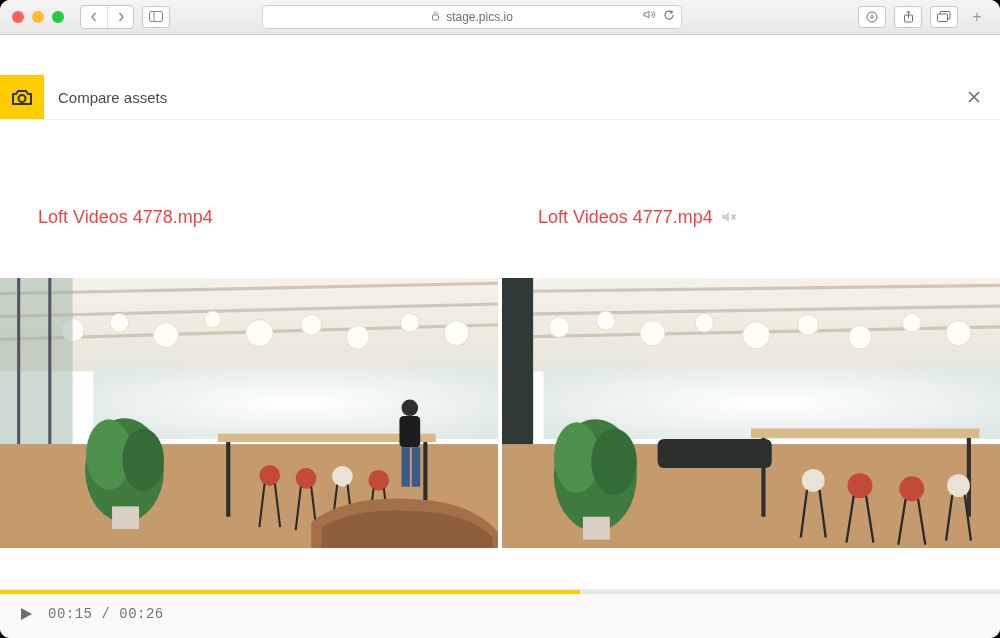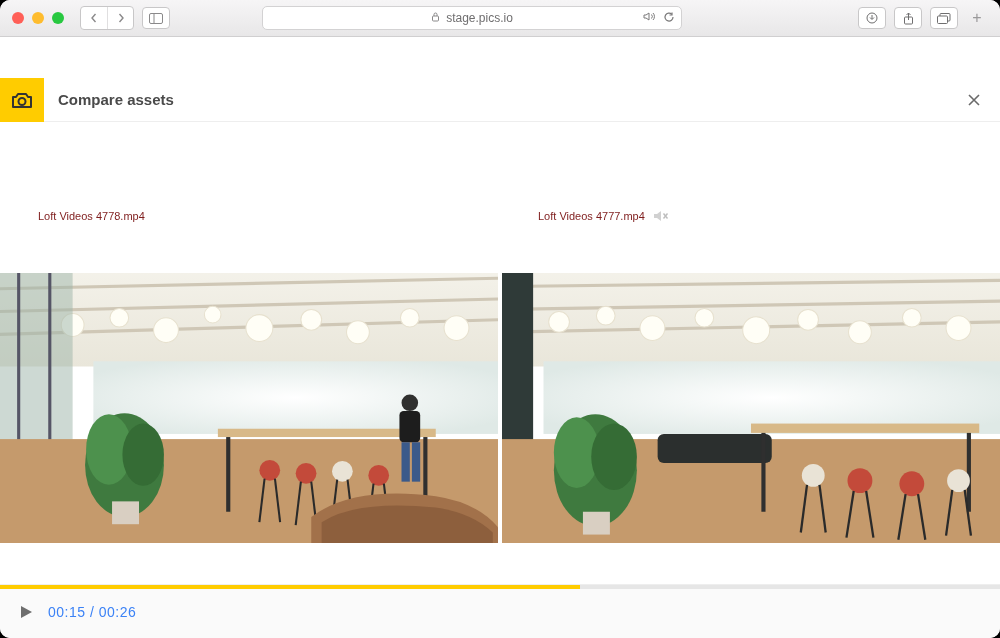--- a/index.html
+++ b/index.html
@@ -93,21 +93,20 @@
       display: flex; align-items: center; justify-content: center;
       color: #9a999a; font-size: 16px;
     }
     
     .app-header {
       height: 44px;
       background: #fff;
       display: flex;
       align-items: center;
       border-bottom: 1px solid #eee;
-      font-weight: bold;
     }
     .logo-tile {
       width: 44px; height: 44px;
       background: #ffcc00;
       display: flex; align-items: center; justify-content: center;
     }
     .logo-mark {
       width: 22px; height: 18px; position: relative;
     }
     .logo-mark svg { display: block; }
@@ -131,22 +130,22 @@
       display: flex;
       flex-direction: column;
     }
     .asset-labels {
       display: flex;
       padding: 46px 0 10px 0;
     }
     .asset-col {
       flex: 1;
       padding-left: 38px;
-      color: #7f1d1d;
-      font-size: 11px;
+      color: #ef4444;
+      font-size: 18px;
       display: flex;
       align-items: center;
       gap: 8px;
     }
     .mute-icon { color: #bdbdbd; display: inline-flex; }
     .video-row {
       display: flex;
       gap: 4px;
       padding: 40px 0 0 0;
     }
@@ -178,22 +177,22 @@
       height: 100%;
       background: #ffcc00;
     }
     .play-btn {
       width: 20px; height: 20px;
       color: #6e6e6e;
       display: flex; align-items: center; justify-content: center;
       cursor: pointer;
     }
     .time-display {
-      color: #3b82f6;
-      font-family: Liberation Sans, sans-serif;
+      color: #737373;
+      font-family: Liberation Mono, monospace;
       font-size: 14px;
       letter-spacing: 0.5px;
     }
   </style>
 </head>
 <body>
 
 <div class="window-frame">
 
   <div class="browser-chrome">

